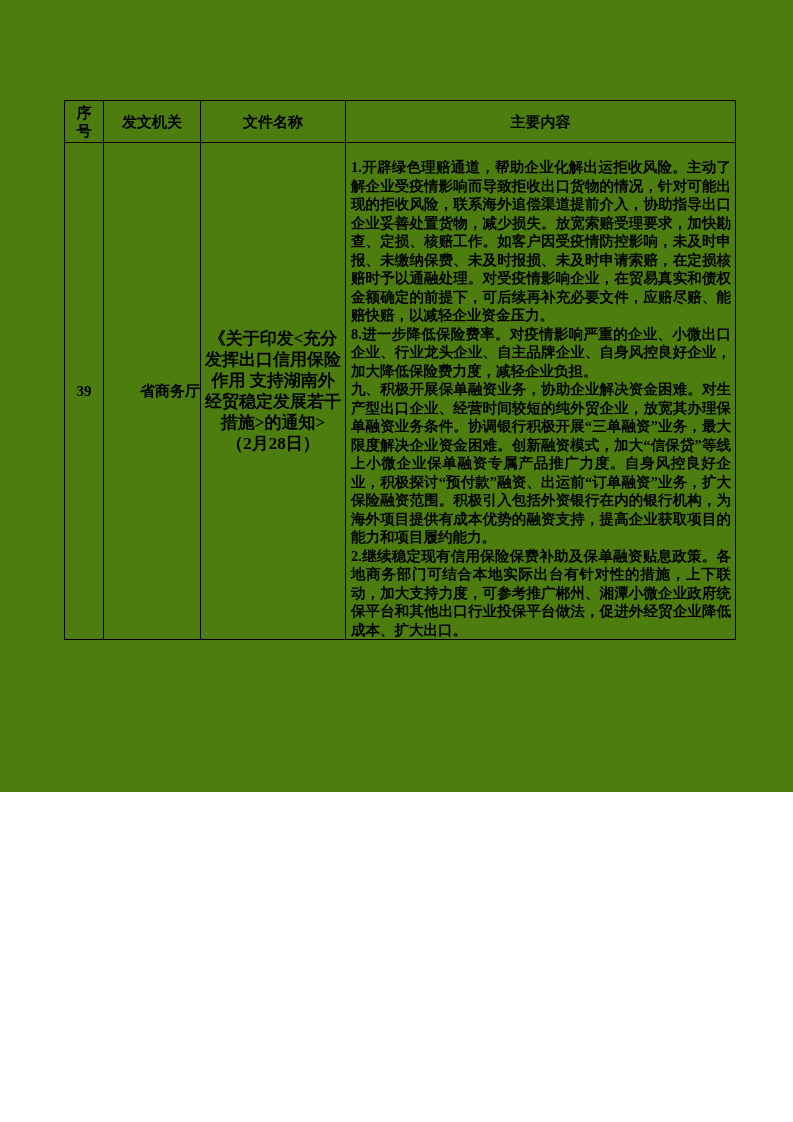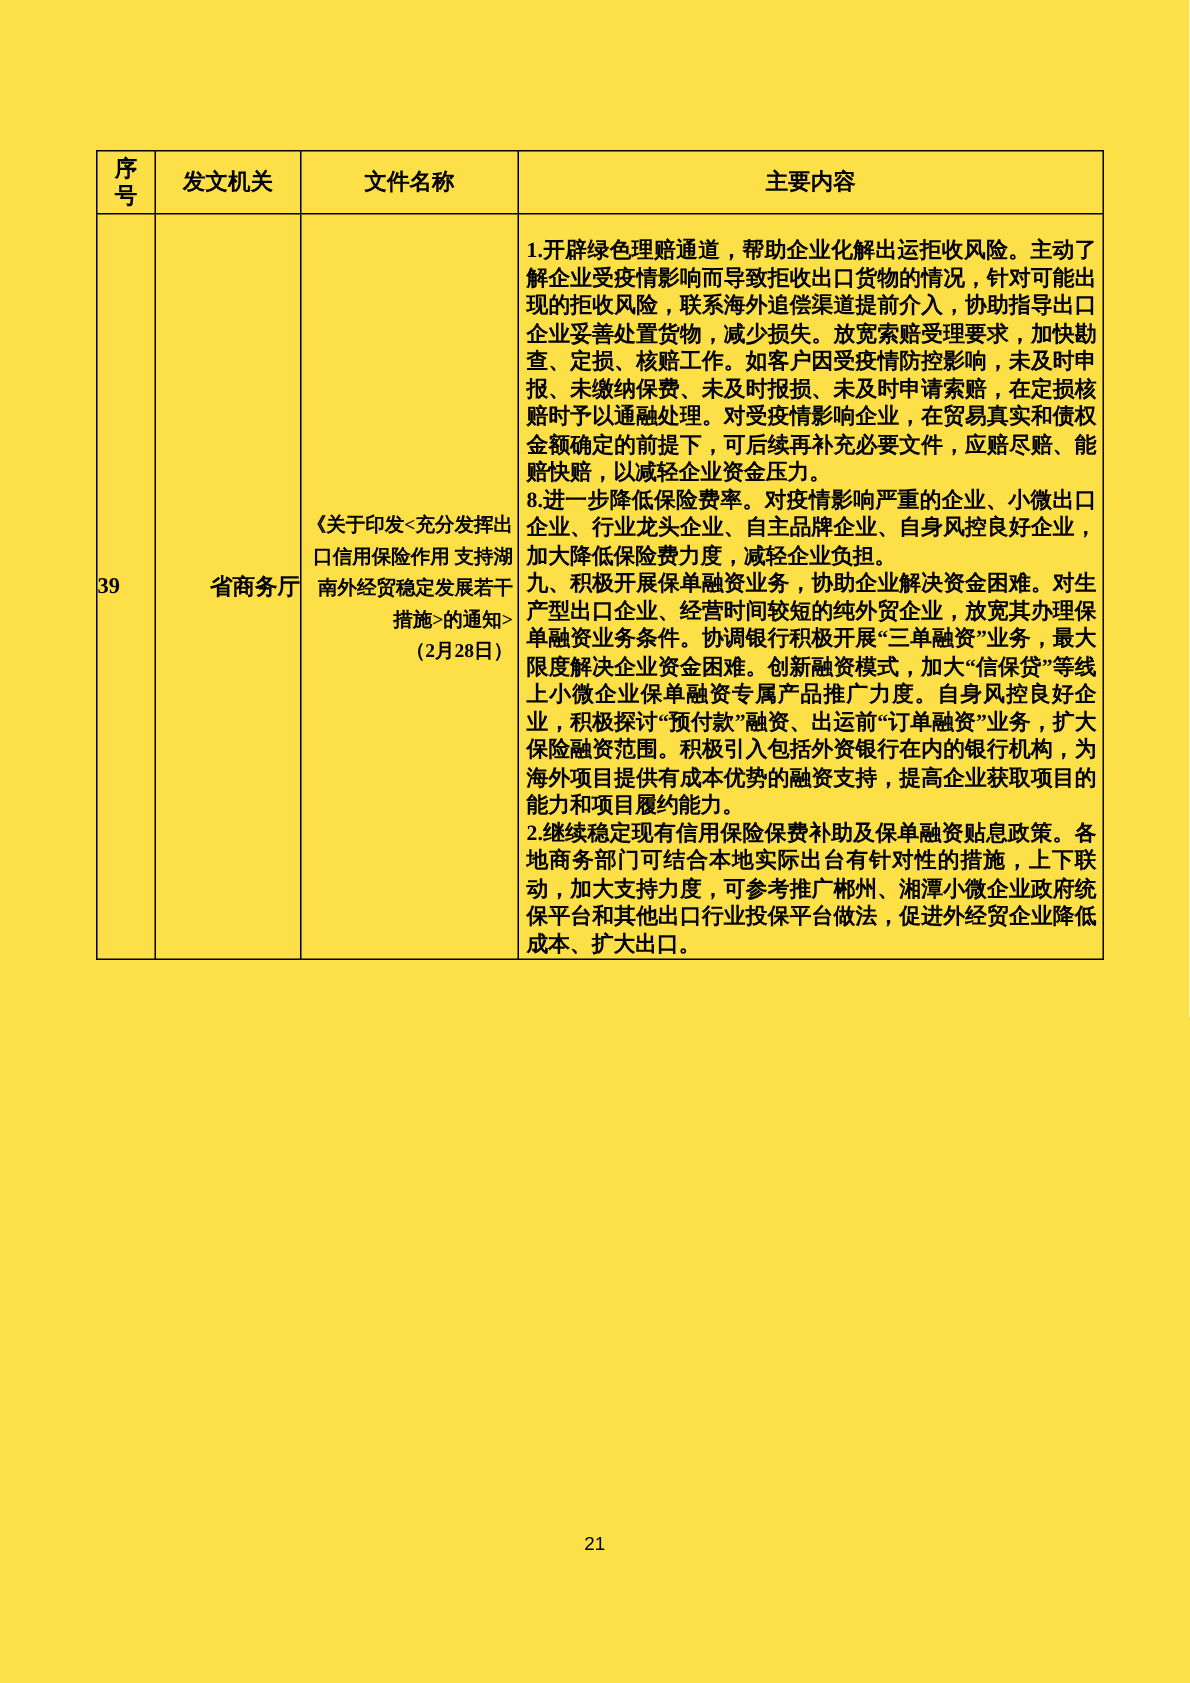--- a/index.html
+++ b/index.html
@@ -1,21 +1,21 @@
 <!DOCTYPE html>
 <html><head>
 <meta charset="utf-8">
 <style>
   * { margin: 0; padding: 0; box-sizing: border-box; }
   html, body { background: #ffffff; }
   .page {
     position: relative;
     width: 793px;
-    height: 1122px;
-    background: #fde047;
+    height: 792px;
+    background: #4d7c0f;
     font-family: "Liberation Serif", "DejaVu Serif", serif;
     color: #000000;
     overflow: hidden;
   }
   table.doc-table {
     position: absolute;
     left: 64px;
     top: 100px;
     width: 671px;
     border-collapse: collapse;
@@ -31,31 +31,31 @@
     height: 42px;
     font-size: 15px;
     text-align: center;
     line-height: 18px;
   }
   th.th-serial {
     padding: 0 6px;
     word-break: break-all;
   }
   td.cell-serial {
-    text-align: left;
+    text-align: center;
     font-size: 15px;
     margin-top: 24px;
   }
   td.cell-agency {
     text-align: right;
     font-size: 15px;
   }
   td.cell-filename {
-    text-align: right;
-    font-size: 13px;
+    text-align: center;
+    font-size: 17px;
     line-height: 21px;
     padding: 0 3px;
     word-break: break-all;
   }
   td.cell-content {
     vertical-align: top;
     padding: 15px 4px 0 5px;
     font-size: 14.5px;
     line-height: 18.5px;
   }

